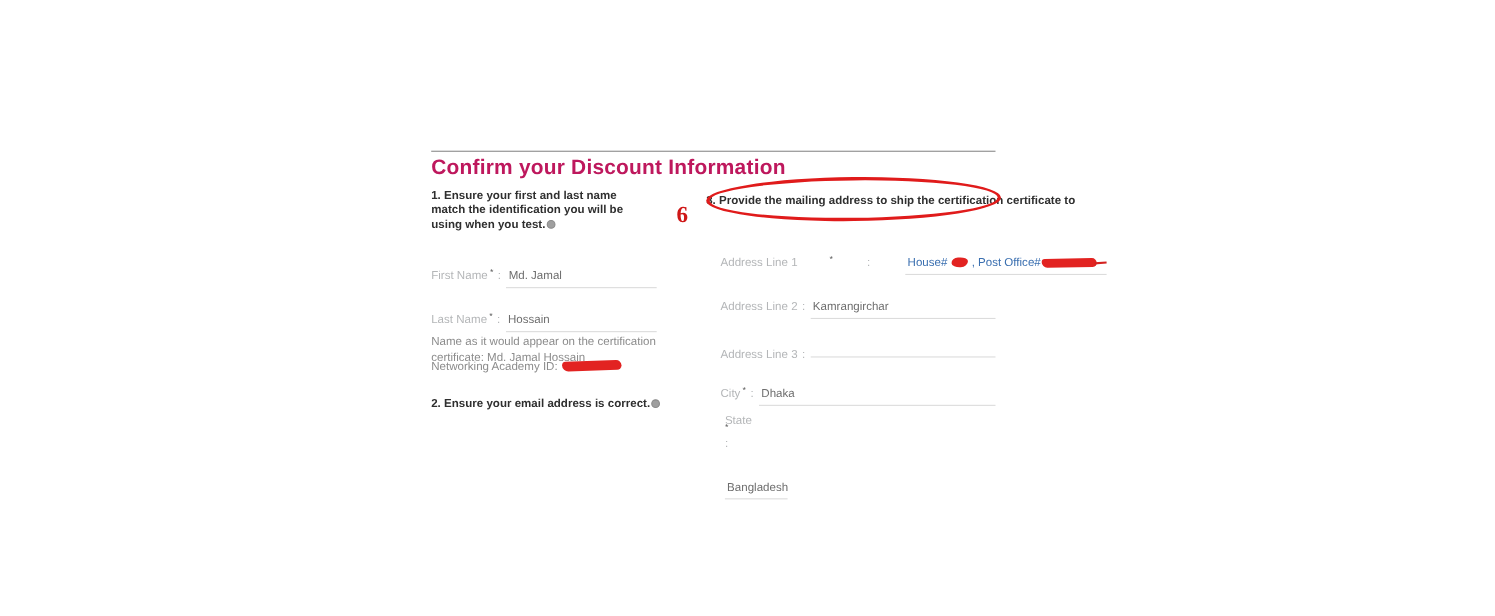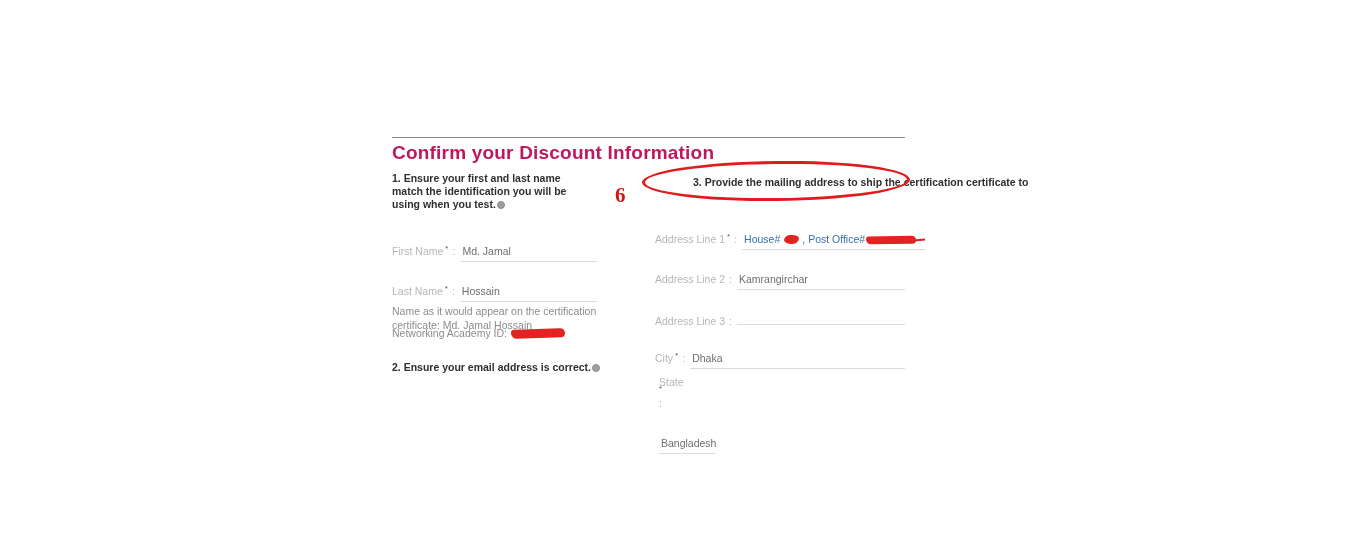--- a/index.html
+++ b/index.html
@@ -7,35 +7,35 @@
               font-family:"Liberation Sans","DejaVu Sans",sans-serif; }
   .abs { position:absolute; }
 
   .hr-top { left:392px; top:137px; width:513px; height:1px; background:#8a8a8a; }
 
   .page-title { left:392px; top:142px; font-size:19px; color:#be185d; letter-spacing:.2px; }
 
   .sec-head { font-size:10.5px; font-weight:bold; color:#2f2f2f; line-height:1.22; }
   .sec1 { left:392px; top:172px; width:184px; }
   .sec2 { left:392px; top:361px; }
-  .sec3 { left:693px; top:176px; white-space:nowrap; }
+  .sec3 { left:642px; top:176px; white-space:nowrap; }
 
   .help-icon { display:inline-block; width:8px; height:8px; border-radius:50%;
                background:#9f9f9f; border:1px solid #8b8b8b; vertical-align:-1px; margin-left:1px; }
 
   .field-row { display:flex; align-items:baseline; font-size:10.5px; white-space:nowrap; }
   .f-label { color:#b4b6b8; }
   .f-req   { color:#5a5a5a; font-size:8px; position:relative; top:-4px; margin-left:2px; }
   .f-colon { color:#b4b6b8; margin:0 5px 0 4px; }
   .f-value { flex:1; color:#6e6e6e; border-bottom:1px solid #dcdcdc; padding:0 0 4px 2px;
              min-height:12px;margin-top:28px; }
   .lcol { left:392px; width:205px; }
   .rcol { left:655px; width:250px; }
   .row-first { top:217px; } .row-last { top:257px; }
-  .row-al1 { top:205px; } .row-al2 { top:245px; } .row-al3 { top:285px; }
+  .row-al1 { top:205px;gap:27px; } .row-al2 { top:245px; } .row-al3 { top:285px; }
   .row-city { top:324px;justify-content:space-between; } .row-state { top:376px;flex-direction:column; }
 
   .note { left:392px; top:304px; width:226px; font-size:10.5px; color:#8c8c8c; line-height:1.35; }
   .academy { left:392px; top:327px; font-size:10.5px; color:#8c8c8c; }
 
   .blue { color:#3a6fb0; }
 
   .scribble { display:inline-block; background:#e22321; vertical-align:-1px;
               border-radius:45% 55% 50% 60% / 60% 45% 65% 50%; transform:rotate(-3deg); }
   .scr-a { width:15px; height:9px; margin:0 3px 0 4px; }

